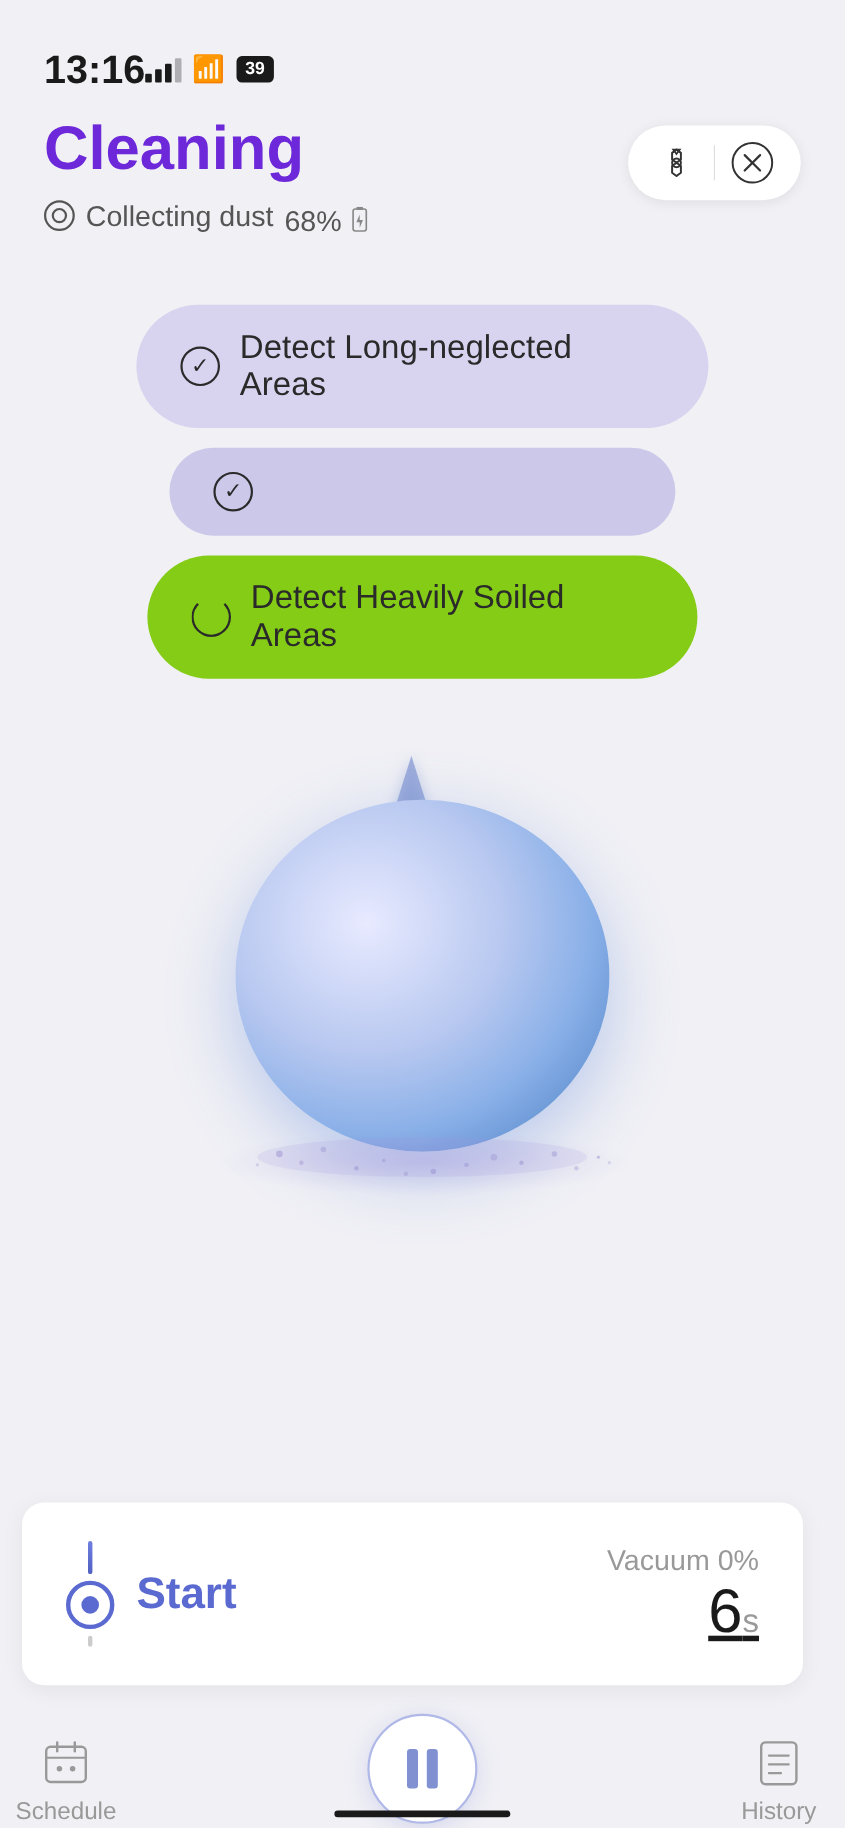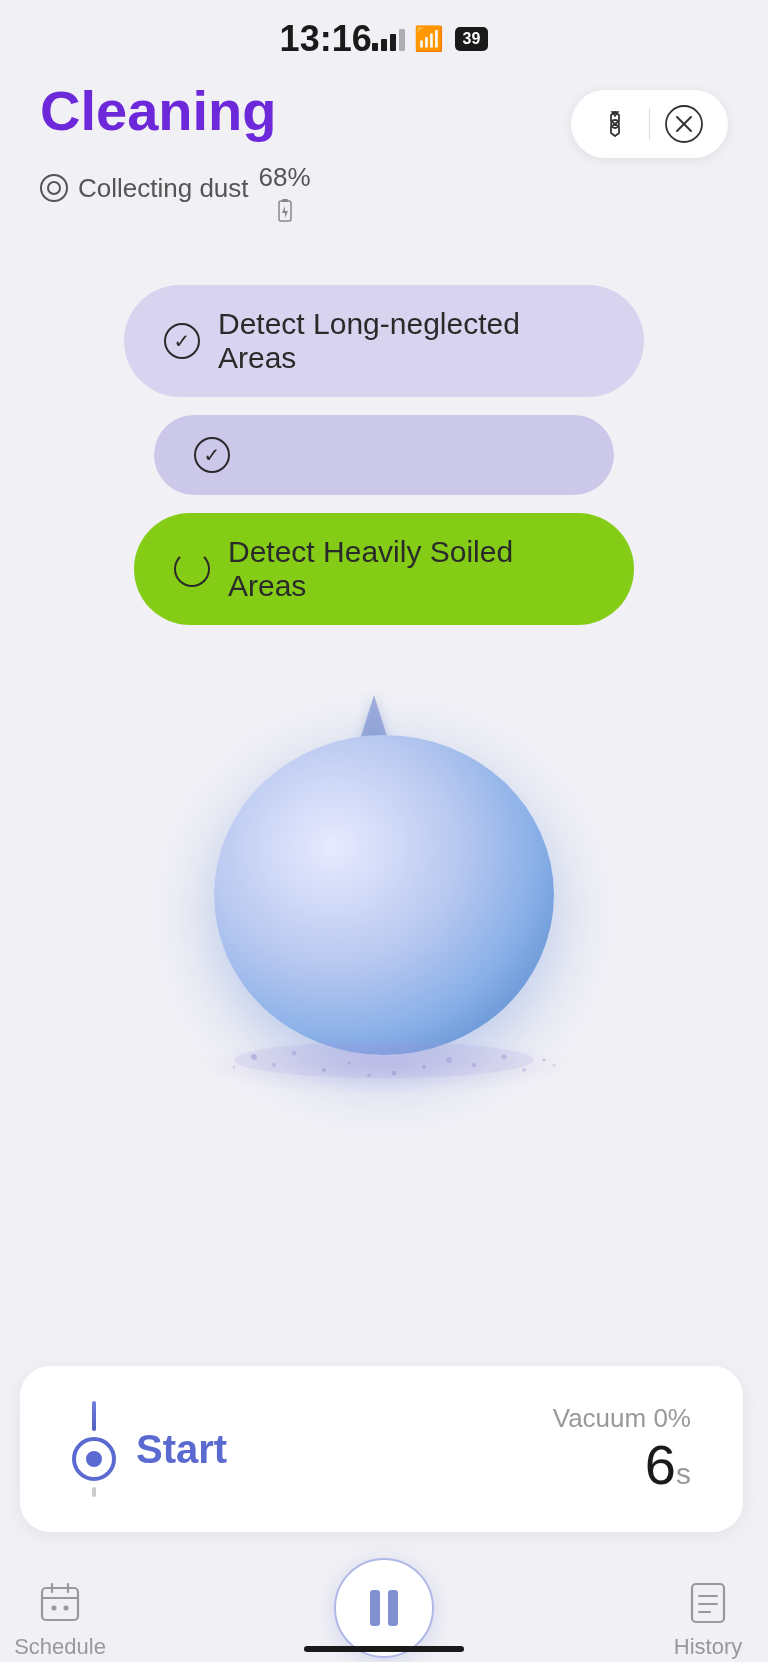--- a/index.html
+++ b/index.html
@@ -9,24 +9,25 @@
       height: 1662px;
       background: #f0f0f5;
       font-family: -apple-system, BlinkMacSystemFont, 'SF Pro Display', sans-serif;
       overflow: hidden;
       position: relative;
     }
 
     
     .status-bar {
       display: flex;
-      justify-content: center;
+      justify-content: flex-start;
       align-items: center;
       padding: 18px 40px 10px;
       height: 70px;
+      margin-top: 24px;
     }
     .status-time {
       font-size: 36px;
       font-weight: 600;
       color: #1a1a1a;
     }
     .status-icons {
       display: flex;
       align-items: center;
       gap: 10px;
@@ -118,21 +119,20 @@
       background: #ddd;
       margin: 0 10px;
     }
     .battery-pct {
       display: flex;
       align-items: center;
       gap: 6px;
       font-size: 26px;
       color: #555;
       margin-top: 10px;
-      flex-direction: column;
     }
 
     
     .features-section {
       padding: 60px 40px 0;
       display: flex;
       flex-direction: column;
       align-items: center;
       gap: 18px;
     }
@@ -224,24 +224,24 @@
       left: 0;
       width: 380px;
       height: 80px;
     }
 
     
     .bottom-card {
       position: absolute;
       bottom: 130px;
       left: 20px;
-      right: 25px;
+      right: 38px;
       background: white;
-      border-radius: 30px;
-      padding: 35px 52px;
+      border-radius: 20px;
+      padding: 35px 40px;
       display: flex;
       justify-content: space-between;
       align-items: center;
       box-shadow: 0 4px 20px rgba(0,0,0,0.06);
     }
     .start-section {
       display: flex;
       align-items: center;
       gap: 20px;
     }
@@ -290,20 +290,21 @@
     }
     .vacuum-label {
       font-size: 26px;
       color: #999;
     }
     .time-display {
       font-size: 56px;
       font-weight: 500;
       color: #1a1a1a;
       line-height: 1.1;
+      text-decoration: underline;
     }
     .time-unit {
       font-size: 30px;
       color: #999;
     }
 
     
     .bottom-nav {
       position: absolute;
       bottom: 0;

